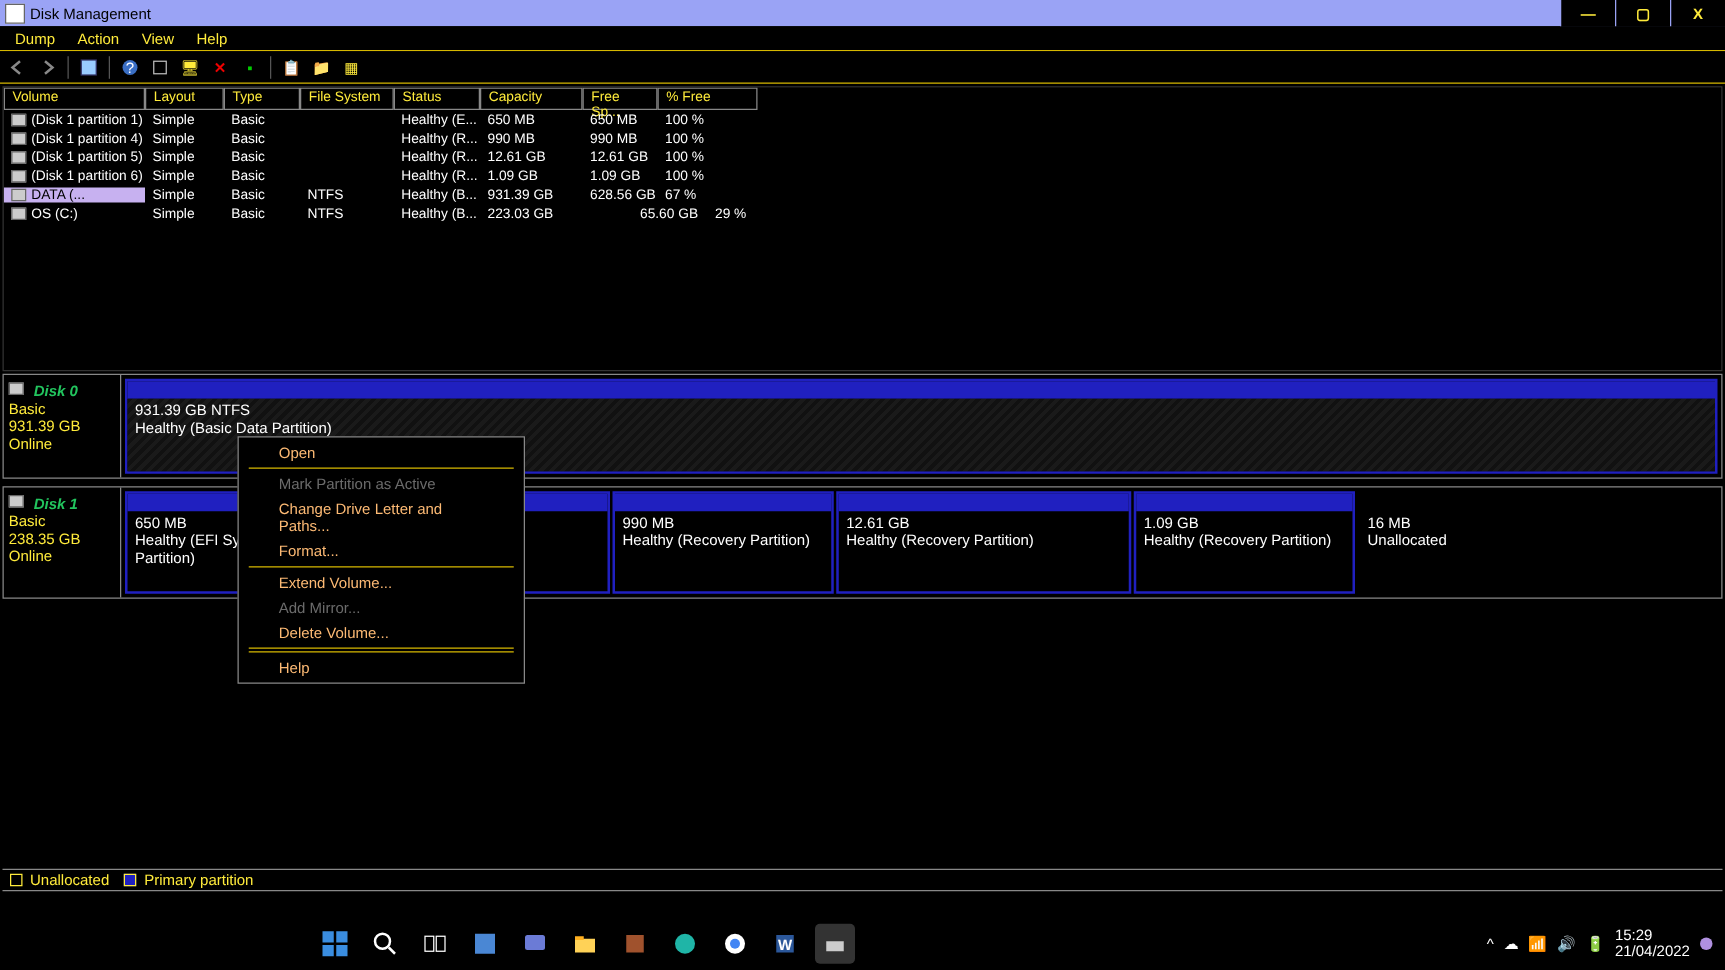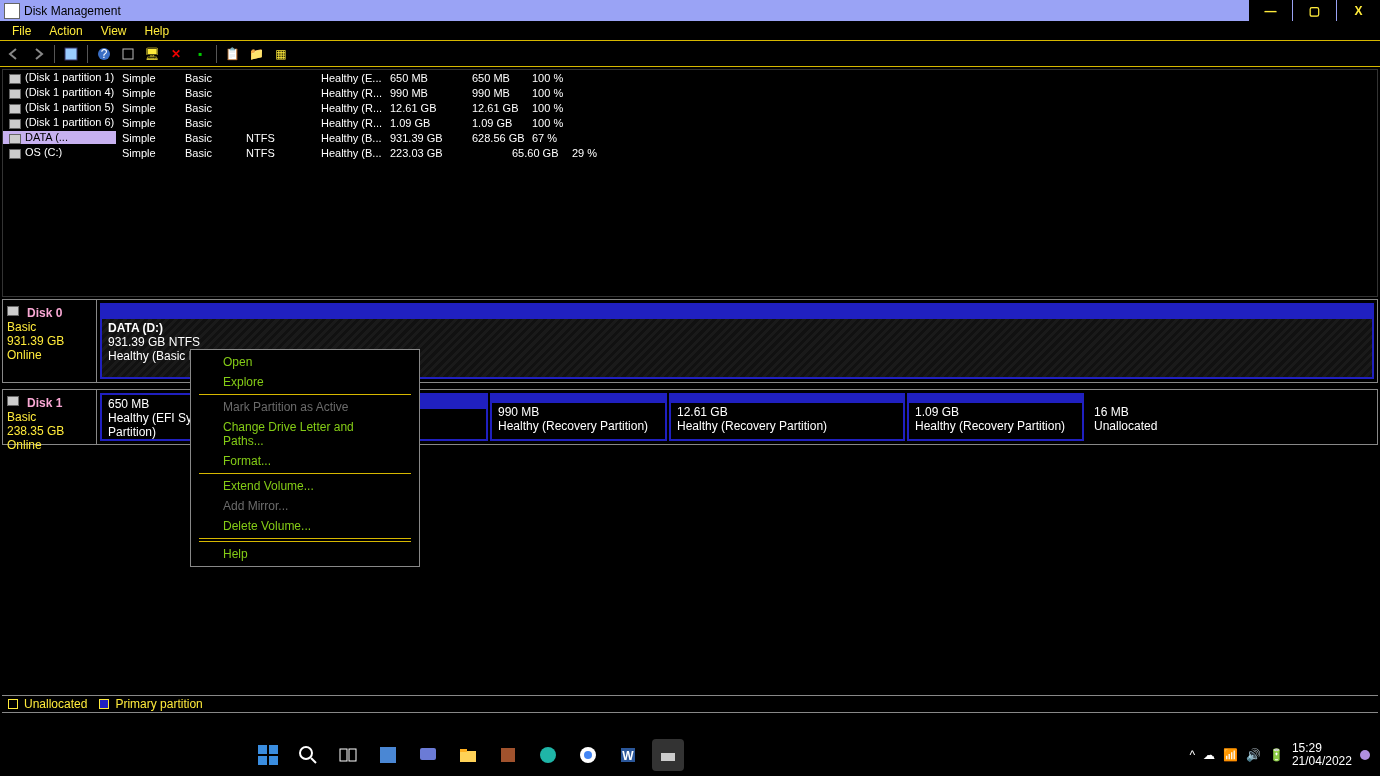--- a/index.html
+++ b/index.html
@@ -27,37 +27,37 @@
 .vhead .col { border:1px solid #888; padding:1px 6px; color:#ffeb3b; font-size:11px; }
 .vrow { display:flex; height:15px; align-items:center; }
 .vrow .cell { padding:0 6px; color:#fff; font-size:11px; white-space:nowrap; overflow:hidden; }
 .vrow.sel .cell:first-child { background:#c7b1f0; color:#000; }
 .dicon { display:inline-block; width:12px; height:10px; background:#ccc; border:1px solid #666; margin-right:4px; vertical-align:middle; }
 
 
 .dpanes { margin:2px; }
 .dpane { display:flex; border:1px solid #888; margin-bottom:6px; background:#000; }
 .dinfo { width:94px; padding:6px 4px; border-right:1px solid #888; font-size:11px; }
-.dinfo .dname { color:#f9a8d4; font-weight:bold; }
+.dinfo .dname { color:#22c55e; font-weight:bold;font-style:italic; }
 .dinfo .dline { color:#ffeb3b; }
 .dparts { flex:1; display:flex; padding:3px; gap:2px; }
 .part { border:2px solid #2020c0; padding:0; font-size:11px; color:#fff; display:flex; flex-direction:column; }
 .part .pbar { height:14px; background:#2020c0; }
 .part .pbody { padding:2px 6px 6px 6px; flex:1; }
 .part.unalloc { border:2px solid #000; }
 .part.unalloc .pbar { background:#000; }
 .hatched { background:repeating-linear-gradient(135deg,#111 0,#111 3px,#1a1a1a 3px,#1a1a1a 6px); }
 
 
 .legend { position:absolute; left:2px; width:calc(100% - 4px); bottom:63px; height:18px; border-top:1px solid #888; border-bottom:1px solid #888; background:#000; display:flex; align-items:center; padding-left:6px; gap:6px; font-size:11px; }
 .legend .sw { width:10px; height:10px; border:1px solid #ffeb3b; }
 
 
 .ctxmenu { position:absolute; left:190px; top:349px; width:230px; background:#000; border:1px solid #888; padding:2px 0; }
-.ctxmenu .mi { padding:3px 32px; color:#84cc16; font-size:12px; }
+.ctxmenu .mi { padding:3px 32px; color:#fdba74; font-size:12px; }
 .ctxmenu .mi.disabled { color:#6b6b6b; }
 .ctxmenu .mi.sel { background:#d6bff5; color:#000; }
 .ctxmenu hr { border:0; border-top:1px solid #d6b800; margin:2px 8px; }
 
 
 .taskbar { position:absolute; left:0; bottom:0; width:100%; height:42px; background:#000; display:flex; align-items:center; }
 .taskbar .center { margin:0 auto; display:flex; gap:8px; }
 .tb { width:32px; height:32px; border-radius:4px; display:flex; align-items:center; justify-content:center; }
 .tray { margin-left:auto; display:flex; align-items:center; gap:8px; color:#fff; padding-right:10px; font-size:11px; }
 .clock { text-align:left; line-height:13px; }
@@ -69,21 +69,21 @@
   <div class="ticon"></div>
   <span class="ttxt">Disk Management</span>
   <div class="wbtns">
     <div class="wbtn">—</div>
     <div class="wbtn">▢</div>
     <div class="wbtn">X</div>
   </div>
 </div>
 
 <div class="menubar">
-  <span>File</span>
+  <span>Dump</span>
   <span>Action</span>
   <span>View</span>
   <span>Help</span>
 </div>
 
 <div class="toolbar">
   <div class="tbtn">
       <svg width="14" height="14">
         <path d="M9 2L3 7l6 5" fill="none" stroke="#888" stroke-width="2"></path>
       </svg>
@@ -118,20 +118,30 @@
   <div class="tbtn">
       <span style="color:#0c0">▪</span>
     </div>
   <div class="tsep"></div>
   <div class="tbtn">📋</div>
   <div class="tbtn">📁</div>
   <div class="tbtn">▦</div>
 </div>
 
 <div class="vtable">
+  <div class="vhead" id="vhead">
+      <div class="col" style="width: 113px;">Volume</div>
+      <div class="col" style="width: 63px;">Layout</div>
+      <div class="col" style="width: 61px;">Type</div>
+      <div class="col" style="width: 75px;">File System</div>
+      <div class="col" style="width: 69px;">Status</div>
+      <div class="col" style="width: 82px;">Capacity</div>
+      <div class="col" style="width: 60px;">Free Sp...</div>
+      <div class="col" style="width: 80px;">% Free</div>
+    </div>
   <div id="vbody">
       <div class="vrow">
         <div class="cell" style="width: 113px;"><span class="dicon"></span>(Disk 1 partition 1)</div>
         <div class="cell" style="width: 63px;">Simple</div>
         <div class="cell" style="width: 61px;">Basic</div>
         <div class="cell" style="width: 75px;"></div>
         <div class="cell" style="width: 69px;">Healthy (E...</div>
         <div class="cell" style="width: 82px;">650 MB</div>
         <div class="cell" style="width: 60px;">650 MB</div>
         <div class="cell" style="width: 80px;">100 %</div>
@@ -197,28 +207,27 @@
           <span class="dname">Disk 0</span>
         </div>
         <div class="dline">Basic</div>
         <div class="dline">931.39 GB</div>
         <div class="dline">Online</div>
       </div>
       <div class="dparts">
         <div class="part" style="flex: 1 1 0%;">
           <div class="pbar"></div>
           <div class="pbody hatched">
-            <div style="font-weight:bold">DATA  (D:)</div>
             <div>931.39 GB NTFS</div>
             <div>Healthy (Basic Data Partition)</div>
           </div>
         </div>
       </div>
     </div>
-    <div class="dpane" style="height: 56px;">
+    <div class="dpane" style="height: 90px;">
       <div class="dinfo">
         <div style="display:flex;gap:4px">
           <span class="dicon"></span>
           <span class="dname">Disk 1</span>
         </div>
         <div class="dline">Basic</div>
         <div class="dline">238.35 GB</div>
         <div class="dline">Online</div>
       </div>
       <div class="dparts">
@@ -269,21 +278,20 @@
 
 <div class="legend">
   <span class="sw" style="background:#000"></span>
   <span>Unallocated</span>
   <span class="sw" style="background:#2020c0;margin-left:6px"></span>
   <span>Primary partition</span>
 </div>
 
 <div class="ctxmenu" id="ctxmenu">
     <div class="mi">Open</div>
-    <div class="mi">Explore</div>
     <hr>
     <div class="mi disabled">Mark Partition as Active</div>
     <div class="mi">Change Drive Letter and Paths...</div>
     <div class="mi">Format...</div>
     <hr>
     <div class="mi">Extend Volume...</div>
     <div class="mi disabled">Add Mirror...</div>
     <div class="mi">Delete Volume...</div>
     <hr>
     <hr>

